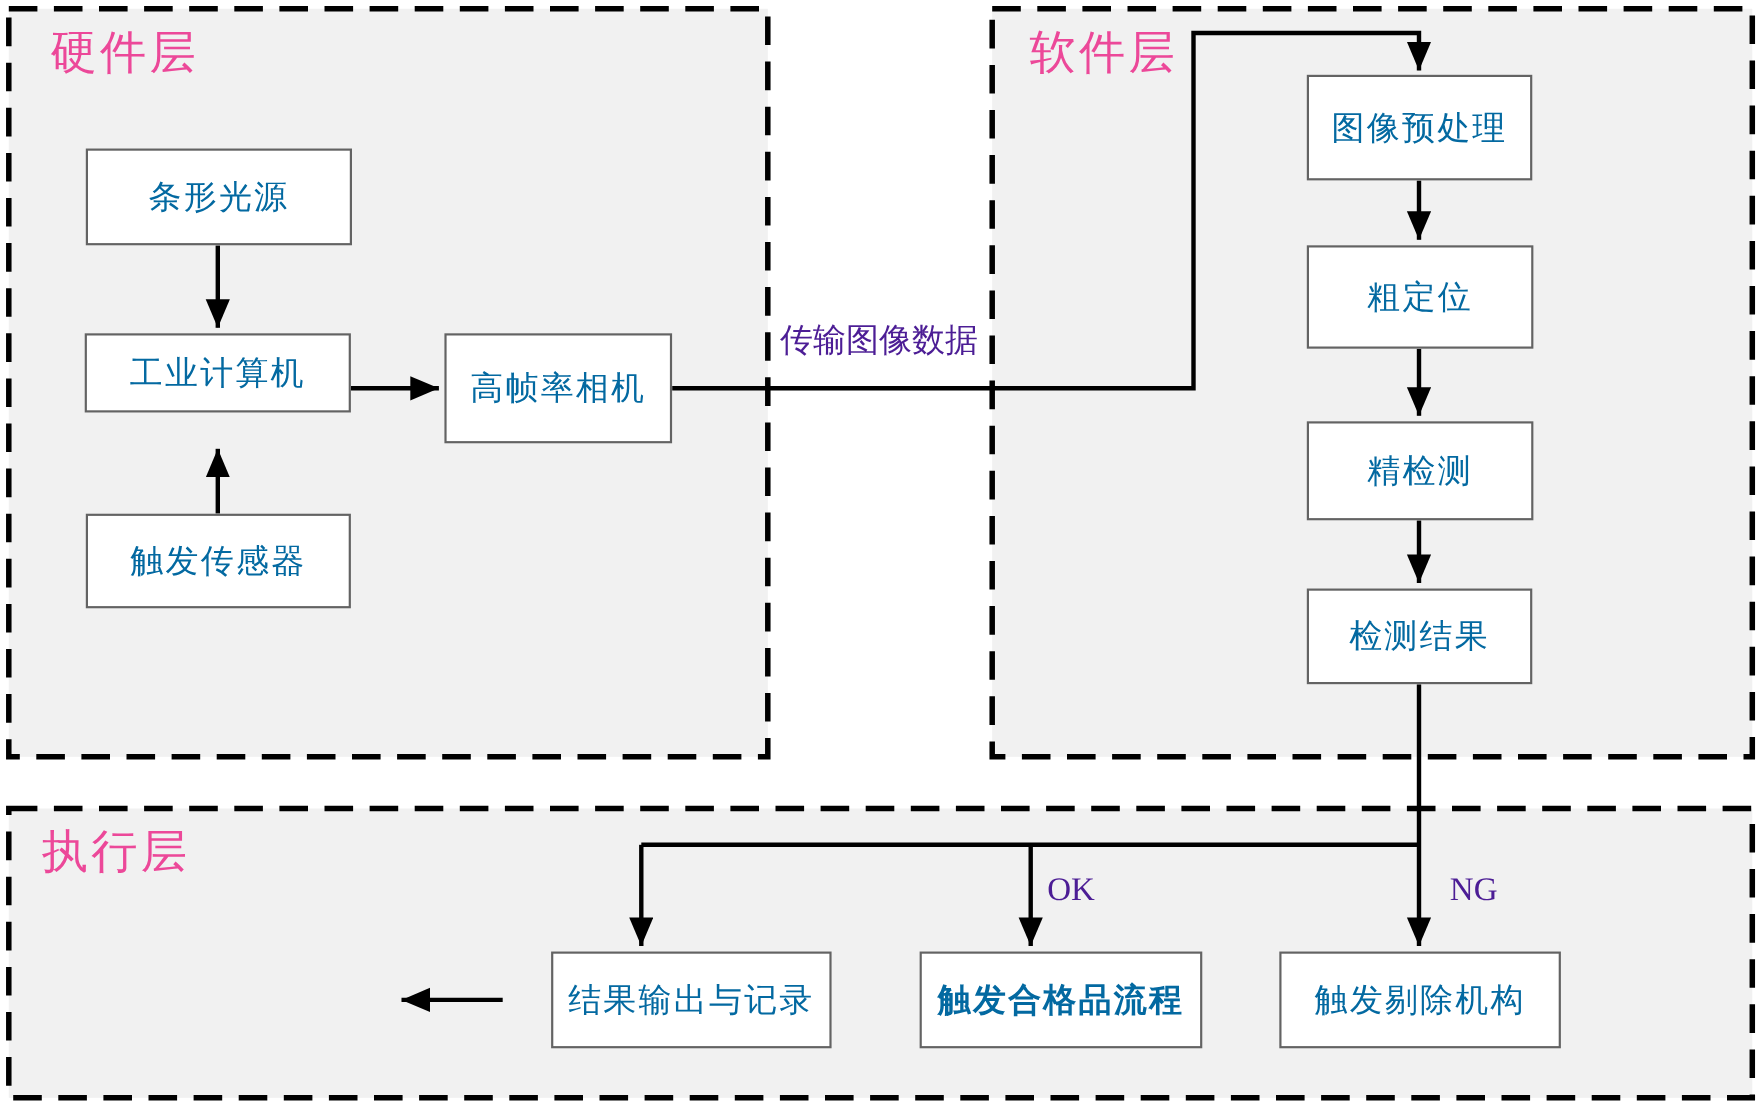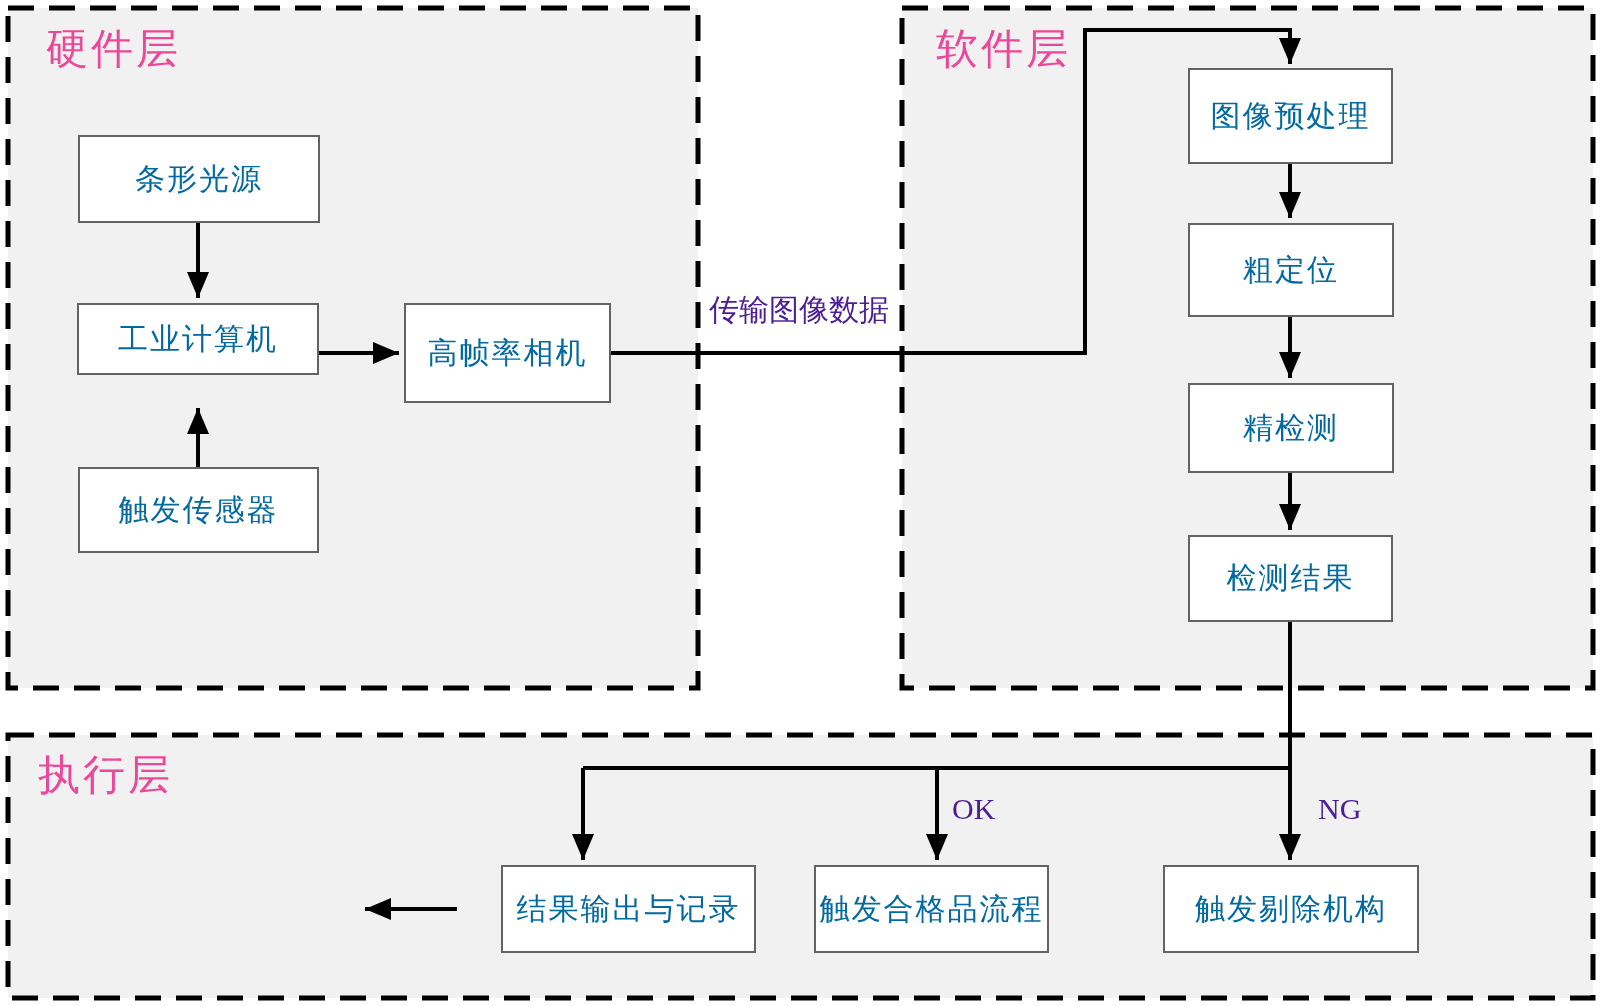--- a/index.html
+++ b/index.html
@@ -63,20 +63,20 @@
   <div class="node" style="left:77px;  top:303px; width:242px; height:72px;">工业计算机</div>
   <div class="node" style="left:404px; top:303px; width:207px; height:100px;">高帧率相机</div>
   <div class="node" style="left:78px;  top:467px; width:241px; height:86px;">触发传感器</div>
 
   <div class="node" style="left:1188px; top:68px;  width:205px; height:96px;">图像预处理</div>
   <div class="node" style="left:1188px; top:223px; width:206px; height:94px;">粗定位</div>
   <div class="node" style="left:1188px; top:383px; width:206px; height:90px;">精检测</div>
   <div class="node" style="left:1188px; top:535px; width:205px; height:87px;">检测结果</div>
 
   <div class="node" style="left:457px;  top:865px; width:255px; height:88px;margin-left:44px;">结果输出与记录</div>
-  <div class="node" style="left:814px;  top:865px; width:235px; height:88px;">触发合格品流程</div>
+  <div class="node" style="left:836px;  top:865px; width:257px; height:88px;font-weight:bold;">触发合格品流程</div>
   <div class="node" style="left:1163px; top:865px; width:256px; height:88px;">触发剔除机构</div>
 
   <div class="edge-label center" style="left:706px; top:293px; width:186px;">传输图像数据</div>
   <div class="edge-label" style="left:952px;  top:792px;">OK</div>
   <div class="edge-label" style="left:1318px; top:792px;">NG</div>
 
 </div>
 
 </body></html>

